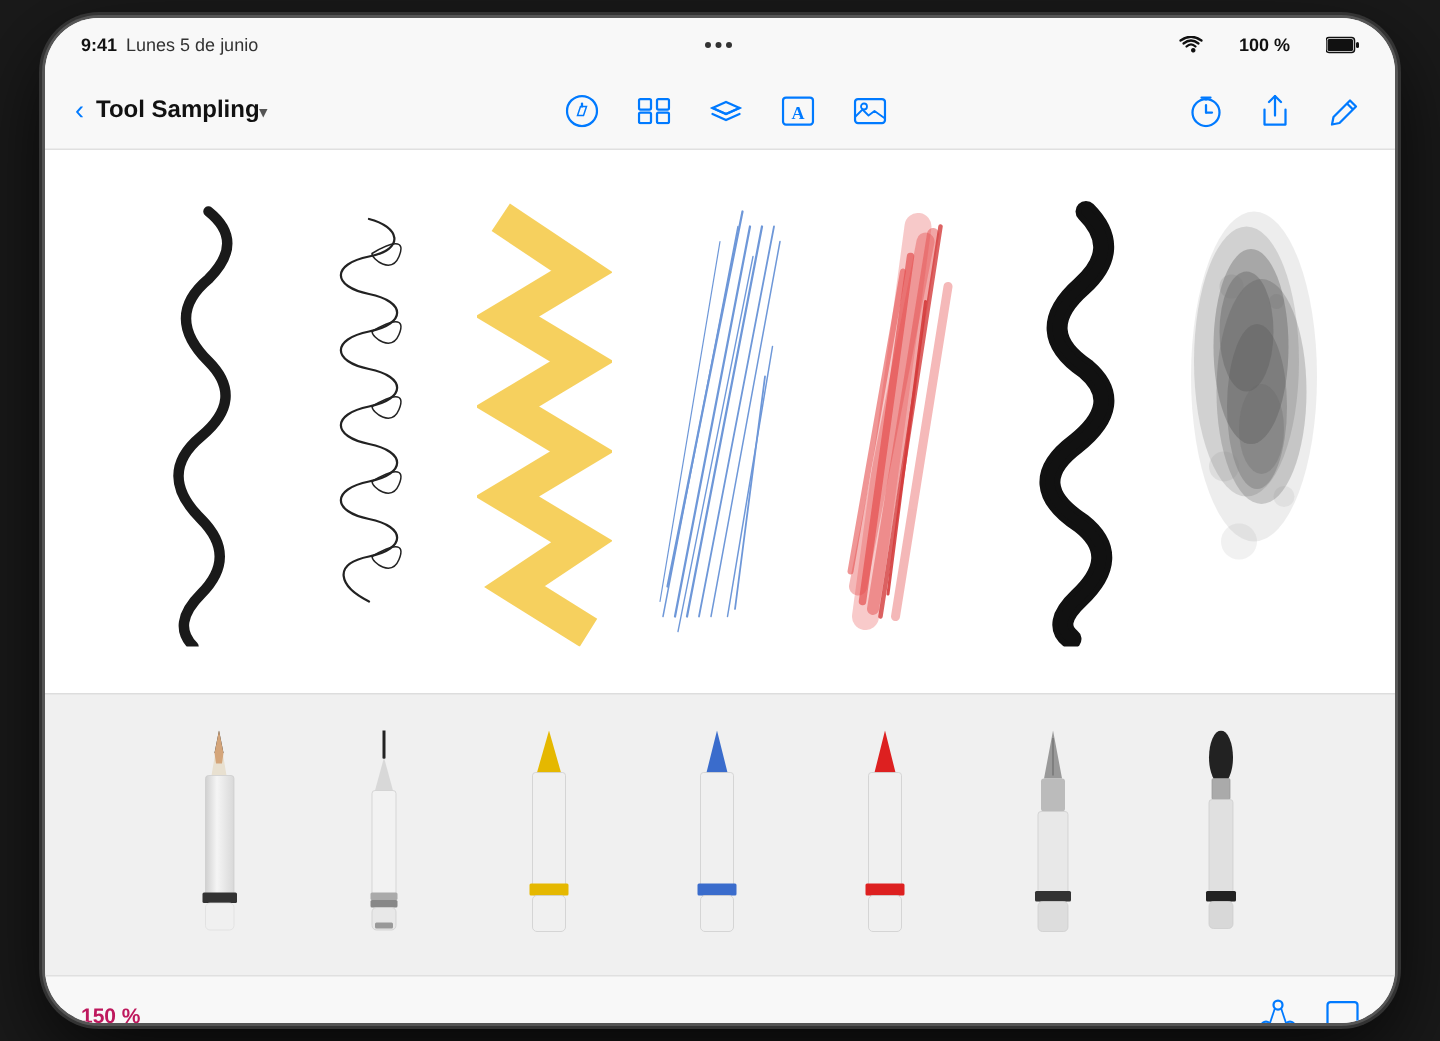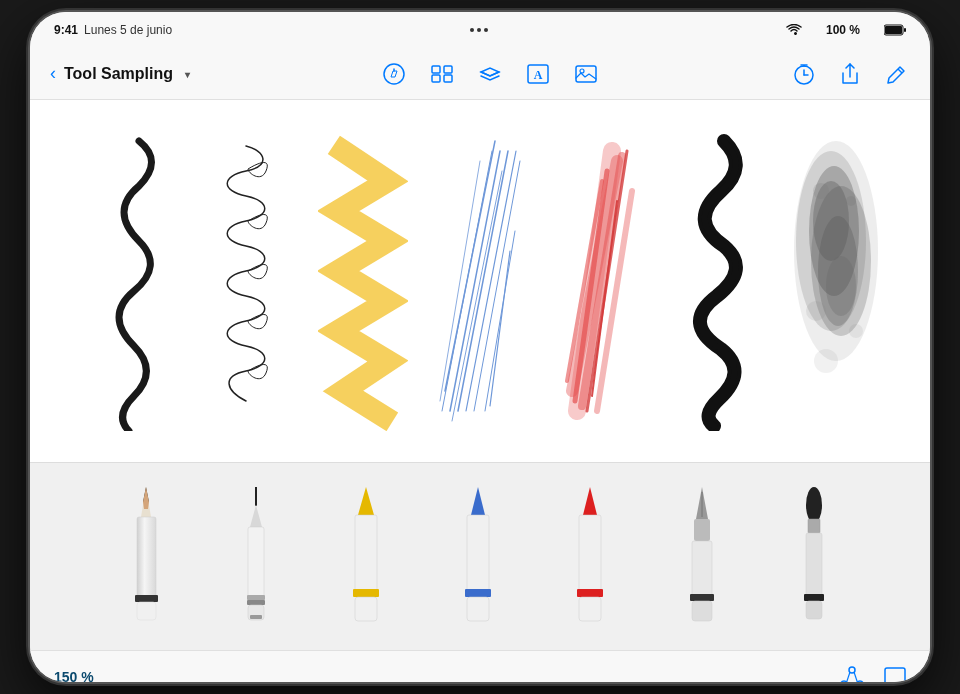--- a/index.html
+++ b/index.html
@@ -76,21 +76,21 @@
       font-size: 15px;
       cursor: pointer;
     }
     .back-chevron {
       font-size: 18px;
       color: #007AFF;
     }
     .title-btn {
       display: flex;
       align-items: center;
-      gap: 12px;
+      gap: 0;
       font-size: 16px;
       font-weight: 600;
       color: #111;
       cursor: pointer;
     }
     .chevron-down {
       font-size: 10px;
       color: #555;
       margin-top: 2px;
     }
@@ -151,21 +151,21 @@
     .bottom-bar {
       height: 52px;
       background: #f8f8f8;
       border-top: 1px solid #e0e0e0;
       display: flex;
       align-items: center;
       justify-content: space-between;
       padding: 0 24px;
     }
     .zoom-label {
-      color: #0c4a6e;
+      color: #be185d;
       font-size: 14px;
       font-weight: 600;
       cursor: pointer;
     }
     .bottom-right {
       display: flex;
       align-items: center;
       gap: 20px;
       color: #007AFF;
       font-size: 20px;

